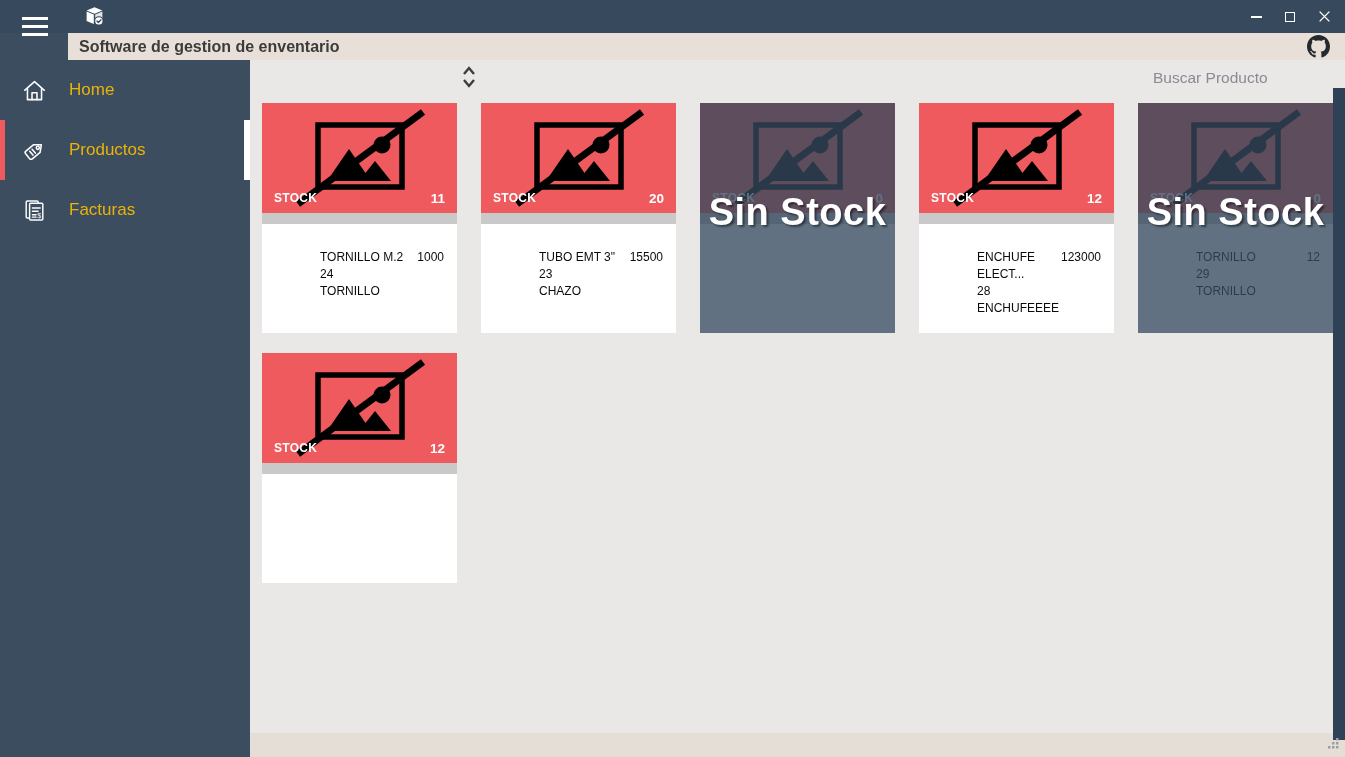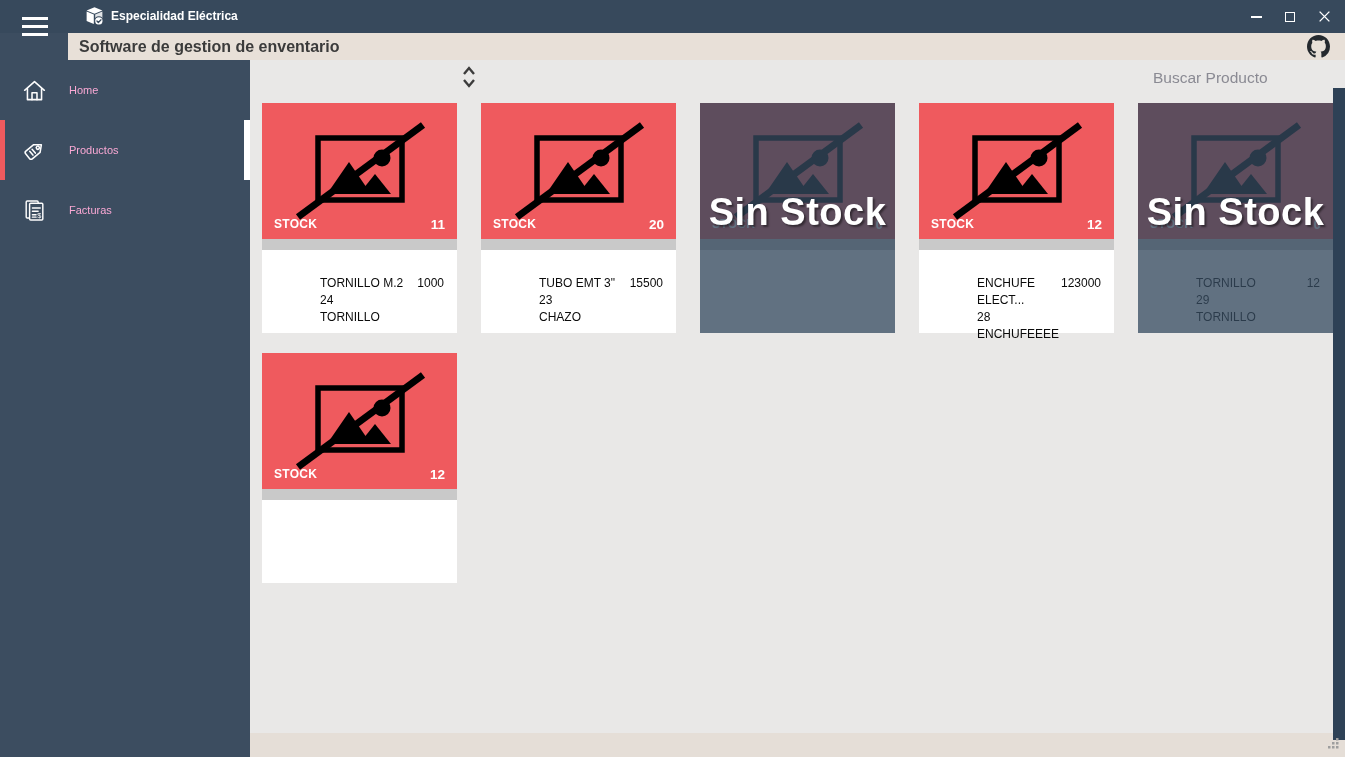--- a/index.html
+++ b/index.html
@@ -27,34 +27,34 @@
 
   .hamburger{position:absolute;left:22px;top:17px;z-index:6;cursor:pointer;}
   .hamburger span{display:block;width:26px;height:3px;background:#fff;margin-bottom:5px;}
   .hamburger span:last-child{margin-bottom:0;}
 
   
   .sidebar{position:absolute;left:0;top:0;width:250px;height:757px;background:var(--sidebar);}
   .nav{position:absolute;left:0;top:60px;width:250px;}
   .nav-item{position:relative;height:60px;display:flex;align-items:center;padding-left:21px;cursor:pointer;}
   .nav-item .nav-icon{width:27px;height:27px;display:flex;align-items:center;justify-content:center;margin-right:21px;}
-  .nav-item .nav-label{color:#f9a8d4;font-size:11px;}
+  .nav-item .nav-label{color:#eab308;font-size:17px;}
   .nav-item.active::before{content:"";position:absolute;left:0;top:0;width:5px;height:100%;background:var(--accent-red);}
   .nav-item.active::after{content:"";position:absolute;right:0;top:0;width:6px;height:100%;background:#fff;}
 
   
   .content{position:absolute;left:250px;top:60px;width:1095px;height:697px;}
   .sort-toggle{position:absolute;left:209px;top:4px;width:20px;height:26px;display:flex;align-items:center;justify-content:center;cursor:pointer;background:transparent;border:none;}
   .search-input{position:absolute;left:903px;top:5px;width:210px;height:26px;border:none;outline:none;background:transparent;font-family:"Liberation Sans",sans-serif;font-size:15.5px;color:#8a8a93;}
   .search-input::placeholder{color:#8a8a93;opacity:1;}
 
   .grid{position:absolute;left:12px;top:43px;width:1071px;display:flex;flex-wrap:wrap;column-gap:24px;row-gap:20px;}
 
   .card{position:relative;width:195px;height:230px;background:#fff;cursor:pointer;}
-  .card-header{position:relative;height:136px;background:var(--accent-red);overflow:hidden;}
+  .card-header{position:relative;height:110px;background:var(--accent-red);overflow:hidden;}
   .noimg{position:absolute;left:50%;top:50%;transform:translate(-50%,-50%);}
   .stock-label{position:absolute;left:12px;bottom:8px;color:#fff;font-size:12px;font-weight:bold;letter-spacing:.3px;}
   .stock-value{position:absolute;right:12px;bottom:7px;color:#fff;font-size:13.5px;font-weight:bold;text-align:right;}
   .card-strip{height:11px;background:var(--card-strip);}
   .card-body{padding:25px 13px 0;font-size:12px;color:#0b0b0b;line-height:17px;margin-left:45px;}
   .row1{display:flex;justify-content:space-between;}
   .oos-overlay{display:none;position:absolute;inset:0;background:var(--overlay);z-index:2;}
   .card.out-of-stock .oos-overlay{display:block;}
   .oos-text{position:absolute;left:0;right:0;top:88px;text-align:center;color:#fff;font-size:38px;font-weight:bold;letter-spacing:.5px;text-shadow:2px 2px 2px rgba(0,0,0,.45);}
 
@@ -109,21 +109,20 @@
   <div class="titlebar">
     <span class="app-icon">
       <svg viewBox="0 0 24 24" width="21" height="21">
         <polygon points="12,1.5 21,5.2 12,8.9 3,5.2" fill="#fff"></polygon>
         <polygon points="3,6.4 11.2,9.8 11.2,20.5 3,17.1" fill="#fff"></polygon>
         <polygon points="21,6.4 12.8,9.8 12.8,20.5 21,17.1" fill="#fff" opacity="0.85"></polygon>
         <circle cx="17" cy="17" r="4.8" fill="#fff" stroke="#37495c" stroke-width="1.2"></circle>
         <path d="M14.8 17.2 L16.4 18.8 L19.4 15.8" fill="none" stroke="#37495c" stroke-width="1.5" stroke-linecap="round" stroke-linejoin="round"></path>
       </svg>
     </span>
-    <span class="window-title">Especialidad Eléctrica</span>
     <div class="window-controls">
       <div class="wc-btn">
           <span class="glyph-min"></span>
         </div>
       <div class="wc-btn">
           <span class="glyph-max"></span>
         </div>
       <div class="wc-btn">
         <svg viewBox="0 0 12 12" width="13" height="13">
             <path d="M1.5 1.5 L10.5 10.5 M10.5 1.5 L1.5 10.5" stroke="#fff" stroke-width="1.3"></path>

